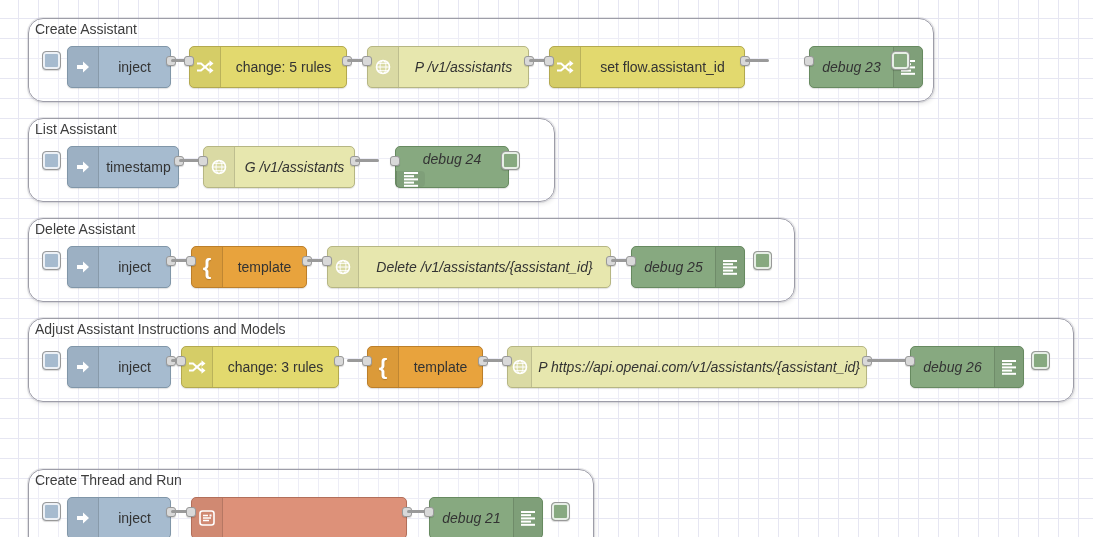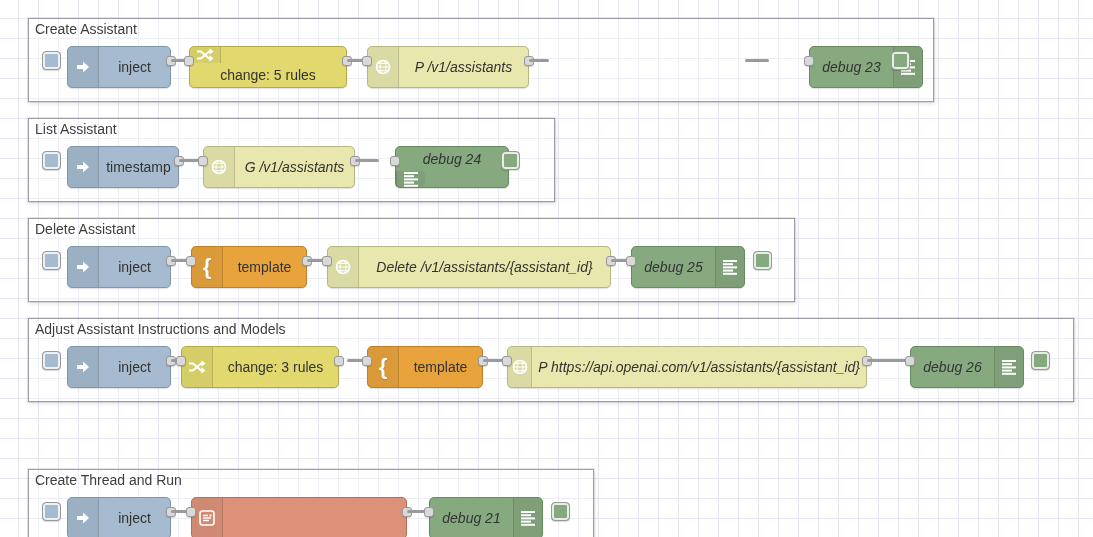--- a/index.html
+++ b/index.html
@@ -4,21 +4,21 @@
 <style>
   html,body{margin:0;padding:0;}
   body{font-family:"Liberation Sans",sans-serif;}
   .canvas{
     position:relative;width:1093px;height:537px;overflow:hidden;background:#fff;
     background-image:linear-gradient(to right,#e6e6f2 1px,transparent 1px),
                      linear-gradient(to bottom,#e6e6f2 1px,transparent 1px);
     background-size:20px 20px;background-position:-2px -2px;
   }
   .group{
-    position:absolute;border:1px solid #9d9da8;border-radius:0;
+    position:absolute;border:1px solid #9d9da8;border-radius:15px;
     background:rgba(255,255,255,0.30);
     box-shadow:0 0 0 1px rgba(160,160,172,.25),1px 2px 4px rgba(0,0,0,.10);
   }
   .group-label{position:absolute;top:2px;left:6px;font-size:14px;color:#3e3e3e;white-space:nowrap;}
   .node{
     position:absolute;top:27px;height:42px;box-sizing:border-box;border-radius:5px;
     display:flex;align-items:stretch;font-size:14px;color:#333;border:1px solid;
     box-shadow:0 1px 1px rgba(0,0,0,.12);
   }
   .node .label{flex:1;display:flex;align-items:center;justify-content:center;padding:0 6px;white-space:nowrap;}
@@ -58,21 +58,21 @@
         <svg width="16" height="16" viewBox="0 0 16 16">
             <path fill="#fff" d="M2 6h6V2.5L14 8l-6 5.5V10H2z"></path>
           </svg>
       </div>
       <span class="label">inject</span>
       <span class="port out"></span>
     </div>
 
     <div class="wire" style="left:142px;width:18px;"></div>
 
-    <div class="node change" style="left:160px;width:158px;flex-direction:column;">
+    <div class="node change" style="left:160px;width:158px;">
       <span class="port in"></span>
       <div class="icon-region icon-left">
         <svg width="18" height="16" viewBox="0 0 18 16">
           <path d="M1 4.5h4l8 7h1.5" stroke="#fff" stroke-width="2" fill="none"></path>
           <path d="M1 11.5h4l8-7h1.5" stroke="#fff" stroke-width="2" fill="none"></path>
           <path fill="#fff" d="M13.5 1.2 17.5 4.5 13.5 7.8zM13.5 8.2 17.5 11.5 13.5 14.8z"></path>
         </svg>
       </div>
       <span class="label">change: 5 rules</span>
       <span class="port out"></span>
@@ -88,207 +88,219 @@
           <ellipse cx="8" cy="8" rx="3" ry="6.5" fill="none" stroke="#fff" stroke-width="1"></ellipse>
           <path d="M1.5 8h13M2.6 4.3h10.8M2.6 11.7h10.8" stroke="#fff" stroke-width="1"></path>
         </svg>
       </div>
       <span class="label i">P /v1/assistants</span>
       <span class="port out"></span>
     </div>
 
     <div class="wire" style="left:500px;width:20px;"></div>
 
-
-    <div class="wire" style="left:716px;width:24px;"></div>
-
-    <div class="node debug" style="left:780px;width:114px;">
-      <span class="port in"></span>
-      <span class="label i">debug 23</span>
-      <div class="icon-region icon-right">
-        <svg width="14" height="16" viewBox="0 0 14 16">
-            <g fill="#fff">
-          <rect y="1" width="14" height="2"></rect>
-              <rect y="4.2" width="10" height="2"></rect>
-          <rect y="7.4" width="14" height="2"></rect>
-              <rect y="10.6" width="10" height="2"></rect>
-          <rect y="13.8" width="14" height="2"></rect>
-            </g>
-          </svg>
-      </div>
-    </div>
-
-    <div class="btn debug-btn" style="left:862px;"></div>
-  </div>
-
-  <div class="group" style="left:28px;top:118px;width:525px;height:82px;">
-    <div class="group-label">List Assistant</div>
-
-    <div class="btn inject-btn" style="left:13px;"></div>
-
-    <div class="node inject" style="left:38px;width:112px;justify-content:flex-end;">
-      <div class="icon-region icon-left">
-        <svg width="16" height="16" viewBox="0 0 16 16">
-            <path fill="#fff" d="M2 6h6V2.5L14 8l-6 5.5V10H2z"></path>
-          </svg>
-      </div>
-      <span class="label">timestamp</span>
-      <span class="port out"></span>
-    </div>
-
-    <div class="wire" style="left:150px;width:24px;"></div>
-
-    <div class="node http" style="left:174px;width:152px;">
-      <span class="port in"></span>
-      <div class="icon-region icon-left">
-        <svg width="16" height="16" viewBox="0 0 16 16">
-          <circle cx="8" cy="8" r="6.5" fill="none" stroke="#fff" stroke-width="1.6"></circle>
-          <ellipse cx="8" cy="8" rx="3" ry="6.5" fill="none" stroke="#fff" stroke-width="1"></ellipse>
-          <path d="M1.5 8h13M2.6 4.3h10.8M2.6 11.7h10.8" stroke="#fff" stroke-width="1"></path>
-        </svg>
-      </div>
-      <span class="label i">G /v1/assistants</span>
-      <span class="port out"></span>
-    </div>
-
-    <div class="wire" style="left:326px;width:24px;"></div>
-
-    <div class="node debug" style="left:366px;width:114px;flex-direction:column;">
-      <span class="port in"></span>
-      <span class="label i">debug 24</span>
-      <div class="icon-region icon-right">
-        <svg width="14" height="16" viewBox="0 0 14 16">
-            <g fill="#fff">
-          <rect y="1" width="14" height="2"></rect>
-              <rect y="4.2" width="10" height="2"></rect>
-          <rect y="7.4" width="14" height="2"></rect>
-              <rect y="10.6" width="10" height="2"></rect>
-          <rect y="13.8" width="14" height="2"></rect>
-            </g>
-          </svg>
-      </div>
-    </div>
-
-    <div class="btn debug-btn" style="left:472px;"></div>
-  </div>
-
-  <div class="group" style="left:28px;top:218px;width:765px;height:82px;">
-    <div class="group-label">Delete Assistant</div>
-
-    <div class="btn inject-btn" style="left:13px;"></div>
-
-    <div class="node inject" style="left:38px;width:104px;">
-      <div class="icon-region icon-left">
-        <svg width="16" height="16" viewBox="0 0 16 16">
-            <path fill="#fff" d="M2 6h6V2.5L14 8l-6 5.5V10H2z"></path>
-          </svg>
-      </div>
-      <span class="label">inject</span>
-      <span class="port out"></span>
-    </div>
-
-    <div class="wire" style="left:142px;width:20px;"></div>
-
-    <div class="node template" style="left:162px;width:116px;">
-      <span class="port in"></span>
-      <div class="icon-region icon-left">
-        <span class="brace">{</span>
-      </div>
-      <span class="label">template</span>
-      <span class="port out"></span>
-    </div>
-
-    <div class="wire" style="left:278px;width:20px;"></div>
-
-    <div class="node http" style="left:298px;width:284px;">
-      <span class="port in"></span>
-      <div class="icon-region icon-left">
-        <svg width="16" height="16" viewBox="0 0 16 16">
-          <circle cx="8" cy="8" r="6.5" fill="none" stroke="#fff" stroke-width="1.6"></circle>
-          <ellipse cx="8" cy="8" rx="3" ry="6.5" fill="none" stroke="#fff" stroke-width="1"></ellipse>
-          <path d="M1.5 8h13M2.6 4.3h10.8M2.6 11.7h10.8" stroke="#fff" stroke-width="1"></path>
-        </svg>
-      </div>
-      <span class="label i">Delete /v1/assistants/{assistant_id}</span>
-      <span class="port out"></span>
-    </div>
-
-    <div class="wire" style="left:582px;width:20px;"></div>
-
-    <div class="node debug" style="left:602px;width:114px;">
-      <span class="port in"></span>
-      <span class="label i">debug 25</span>
-      <div class="icon-region icon-right">
-        <svg width="14" height="16" viewBox="0 0 14 16">
-            <g fill="#fff">
-          <rect y="1" width="14" height="2"></rect>
-              <rect y="4.2" width="10" height="2"></rect>
-          <rect y="7.4" width="14" height="2"></rect>
-              <rect y="10.6" width="10" height="2"></rect>
-          <rect y="13.8" width="14" height="2"></rect>
-            </g>
-          </svg>
-      </div>
-    </div>
-
-    <div class="btn debug-btn" style="left:724px;"></div>
-  </div>
-
-  <div class="group" style="left:28px;top:318px;width:1044px;height:82px;">
-    <div class="group-label">Adjust Assistant Instructions and Models</div>
-
-    <div class="btn inject-btn" style="left:13px;"></div>
-
-    <div class="node inject" style="left:38px;width:104px;">
-      <div class="icon-region icon-left">
-        <svg width="16" height="16" viewBox="0 0 16 16">
-            <path fill="#fff" d="M2 6h6V2.5L14 8l-6 5.5V10H2z"></path>
-          </svg>
-      </div>
-      <span class="label">inject</span>
-      <span class="port out"></span>
-    </div>
-
-    <div class="wire" style="left:142px;width:18px;"></div>
-
-    <div class="node change" style="left:152px;width:158px;justify-content:center;">
+    <div class="node change" style="left:520px;width:196px;">
       <span class="port in"></span>
       <div class="icon-region icon-left">
         <svg width="18" height="16" viewBox="0 0 18 16">
           <path d="M1 4.5h4l8 7h1.5" stroke="#fff" stroke-width="2" fill="none"></path>
           <path d="M1 11.5h4l8-7h1.5" stroke="#fff" stroke-width="2" fill="none"></path>
           <path fill="#fff" d="M13.5 1.2 17.5 4.5 13.5 7.8zM13.5 8.2 17.5 11.5 13.5 14.8z"></path>
         </svg>
       </div>
-      <span class="label">change: 3 rules</span>
-      <span class="port out"></span>
-    </div>
-
-    <div class="wire" style="left:318px;width:20px;"></div>
-
-    <div class="node template" style="left:338px;width:116px;">
-      <span class="port in"></span>
-      <div class="icon-region icon-left">
-        <span class="brace">{</span>
-      </div>
-      <span class="label">template</span>
-      <span class="port out"></span>
-    </div>
-
-    <div class="wire" style="left:454px;width:24px;"></div>
-
-    <div class="node http" style="left:478px;width:360px;">
+      <span class="label">set flow.assistant_id</span>
+      <span class="port out"></span>
+    </div>
+
+    <div class="wire" style="left:716px;width:24px;"></div>
+
+    <div class="node debug" style="left:780px;width:114px;">
+      <span class="port in"></span>
+      <span class="label i">debug 23</span>
+      <div class="icon-region icon-right">
+        <svg width="14" height="16" viewBox="0 0 14 16">
+            <g fill="#fff">
+          <rect y="1" width="14" height="2"></rect>
+              <rect y="4.2" width="10" height="2"></rect>
+          <rect y="7.4" width="14" height="2"></rect>
+              <rect y="10.6" width="10" height="2"></rect>
+          <rect y="13.8" width="14" height="2"></rect>
+            </g>
+          </svg>
+      </div>
+    </div>
+
+    <div class="btn debug-btn" style="left:862px;"></div>
+  </div>
+
+  <div class="group" style="left:28px;top:118px;width:525px;height:82px;">
+    <div class="group-label">List Assistant</div>
+
+    <div class="btn inject-btn" style="left:13px;"></div>
+
+    <div class="node inject" style="left:38px;width:112px;justify-content:flex-end;">
+      <div class="icon-region icon-left">
+        <svg width="16" height="16" viewBox="0 0 16 16">
+            <path fill="#fff" d="M2 6h6V2.5L14 8l-6 5.5V10H2z"></path>
+          </svg>
+      </div>
+      <span class="label">timestamp</span>
+      <span class="port out"></span>
+    </div>
+
+    <div class="wire" style="left:150px;width:24px;"></div>
+
+    <div class="node http" style="left:174px;width:152px;">
       <span class="port in"></span>
       <div class="icon-region icon-left">
         <svg width="16" height="16" viewBox="0 0 16 16">
           <circle cx="8" cy="8" r="6.5" fill="none" stroke="#fff" stroke-width="1.6"></circle>
           <ellipse cx="8" cy="8" rx="3" ry="6.5" fill="none" stroke="#fff" stroke-width="1"></ellipse>
           <path d="M1.5 8h13M2.6 4.3h10.8M2.6 11.7h10.8" stroke="#fff" stroke-width="1"></path>
         </svg>
       </div>
+      <span class="label i">G /v1/assistants</span>
+      <span class="port out"></span>
+    </div>
+
+    <div class="wire" style="left:326px;width:24px;"></div>
+
+    <div class="node debug" style="left:366px;width:114px;flex-direction:column;">
+      <span class="port in"></span>
+      <span class="label i">debug 24</span>
+      <div class="icon-region icon-right">
+        <svg width="14" height="16" viewBox="0 0 14 16">
+            <g fill="#fff">
+          <rect y="1" width="14" height="2"></rect>
+              <rect y="4.2" width="10" height="2"></rect>
+          <rect y="7.4" width="14" height="2"></rect>
+              <rect y="10.6" width="10" height="2"></rect>
+          <rect y="13.8" width="14" height="2"></rect>
+            </g>
+          </svg>
+      </div>
+    </div>
+
+    <div class="btn debug-btn" style="left:472px;"></div>
+  </div>
+
+  <div class="group" style="left:28px;top:218px;width:765px;height:82px;">
+    <div class="group-label">Delete Assistant</div>
+
+    <div class="btn inject-btn" style="left:13px;"></div>
+
+    <div class="node inject" style="left:38px;width:104px;">
+      <div class="icon-region icon-left">
+        <svg width="16" height="16" viewBox="0 0 16 16">
+            <path fill="#fff" d="M2 6h6V2.5L14 8l-6 5.5V10H2z"></path>
+          </svg>
+      </div>
+      <span class="label">inject</span>
+      <span class="port out"></span>
+    </div>
+
+    <div class="wire" style="left:142px;width:20px;"></div>
+
+    <div class="node template" style="left:162px;width:116px;">
+      <span class="port in"></span>
+      <div class="icon-region icon-left">
+        <span class="brace">{</span>
+      </div>
+      <span class="label">template</span>
+      <span class="port out"></span>
+    </div>
+
+    <div class="wire" style="left:278px;width:20px;"></div>
+
+    <div class="node http" style="left:298px;width:284px;">
+      <span class="port in"></span>
+      <div class="icon-region icon-left">
+        <svg width="16" height="16" viewBox="0 0 16 16">
+          <circle cx="8" cy="8" r="6.5" fill="none" stroke="#fff" stroke-width="1.6"></circle>
+          <ellipse cx="8" cy="8" rx="3" ry="6.5" fill="none" stroke="#fff" stroke-width="1"></ellipse>
+          <path d="M1.5 8h13M2.6 4.3h10.8M2.6 11.7h10.8" stroke="#fff" stroke-width="1"></path>
+        </svg>
+      </div>
+      <span class="label i">Delete /v1/assistants/{assistant_id}</span>
+      <span class="port out"></span>
+    </div>
+
+    <div class="wire" style="left:582px;width:20px;"></div>
+
+    <div class="node debug" style="left:602px;width:114px;">
+      <span class="port in"></span>
+      <span class="label i">debug 25</span>
+      <div class="icon-region icon-right">
+        <svg width="14" height="16" viewBox="0 0 14 16">
+            <g fill="#fff">
+          <rect y="1" width="14" height="2"></rect>
+              <rect y="4.2" width="10" height="2"></rect>
+          <rect y="7.4" width="14" height="2"></rect>
+              <rect y="10.6" width="10" height="2"></rect>
+          <rect y="13.8" width="14" height="2"></rect>
+            </g>
+          </svg>
+      </div>
+    </div>
+
+    <div class="btn debug-btn" style="left:724px;"></div>
+  </div>
+
+  <div class="group" style="left:28px;top:318px;width:1044px;height:82px;">
+    <div class="group-label">Adjust Assistant Instructions and Models</div>
+
+    <div class="btn inject-btn" style="left:13px;"></div>
+
+    <div class="node inject" style="left:38px;width:104px;">
+      <div class="icon-region icon-left">
+        <svg width="16" height="16" viewBox="0 0 16 16">
+            <path fill="#fff" d="M2 6h6V2.5L14 8l-6 5.5V10H2z"></path>
+          </svg>
+      </div>
+      <span class="label">inject</span>
+      <span class="port out"></span>
+    </div>
+
+    <div class="wire" style="left:142px;width:18px;"></div>
+
+    <div class="node change" style="left:152px;width:158px;justify-content:center;">
+      <span class="port in"></span>
+      <div class="icon-region icon-left">
+        <svg width="18" height="16" viewBox="0 0 18 16">
+          <path d="M1 4.5h4l8 7h1.5" stroke="#fff" stroke-width="2" fill="none"></path>
+          <path d="M1 11.5h4l8-7h1.5" stroke="#fff" stroke-width="2" fill="none"></path>
+          <path fill="#fff" d="M13.5 1.2 17.5 4.5 13.5 7.8zM13.5 8.2 17.5 11.5 13.5 14.8z"></path>
+        </svg>
+      </div>
+      <span class="label">change: 3 rules</span>
+      <span class="port out"></span>
+    </div>
+
+    <div class="wire" style="left:318px;width:20px;"></div>
+
+    <div class="node template" style="left:338px;width:116px;">
+      <span class="port in"></span>
+      <div class="icon-region icon-left">
+        <span class="brace">{</span>
+      </div>
+      <span class="label">template</span>
+      <span class="port out"></span>
+    </div>
+
+    <div class="wire" style="left:454px;width:24px;"></div>
+
+    <div class="node http" style="left:478px;width:360px;">
+      <span class="port in"></span>
+      <div class="icon-region icon-left">
+        <svg width="16" height="16" viewBox="0 0 16 16">
+          <circle cx="8" cy="8" r="6.5" fill="none" stroke="#fff" stroke-width="1.6"></circle>
+          <ellipse cx="8" cy="8" rx="3" ry="6.5" fill="none" stroke="#fff" stroke-width="1"></ellipse>
+          <path d="M1.5 8h13M2.6 4.3h10.8M2.6 11.7h10.8" stroke="#fff" stroke-width="1"></path>
+        </svg>
+      </div>
       <span class="label i">P https://api.openai.com/v1/assistants/{assistant_id}</span>
       <span class="port out"></span>
     </div>
 
     <div class="wire" style="left:838px;width:43px;"></div>
 
     <div class="node debug" style="left:881px;width:114px;">
       <span class="port in"></span>
       <span class="label i">debug 26</span>
       <div class="icon-region icon-right">

